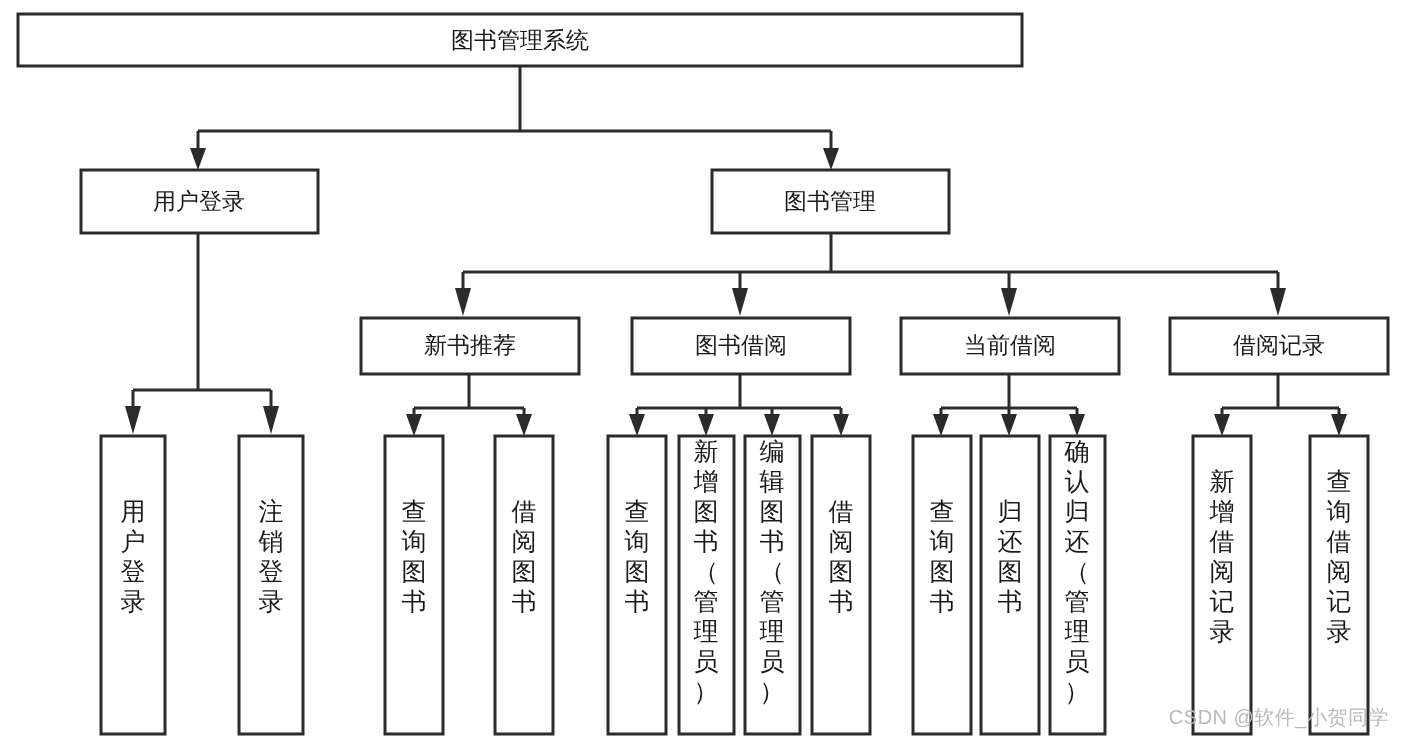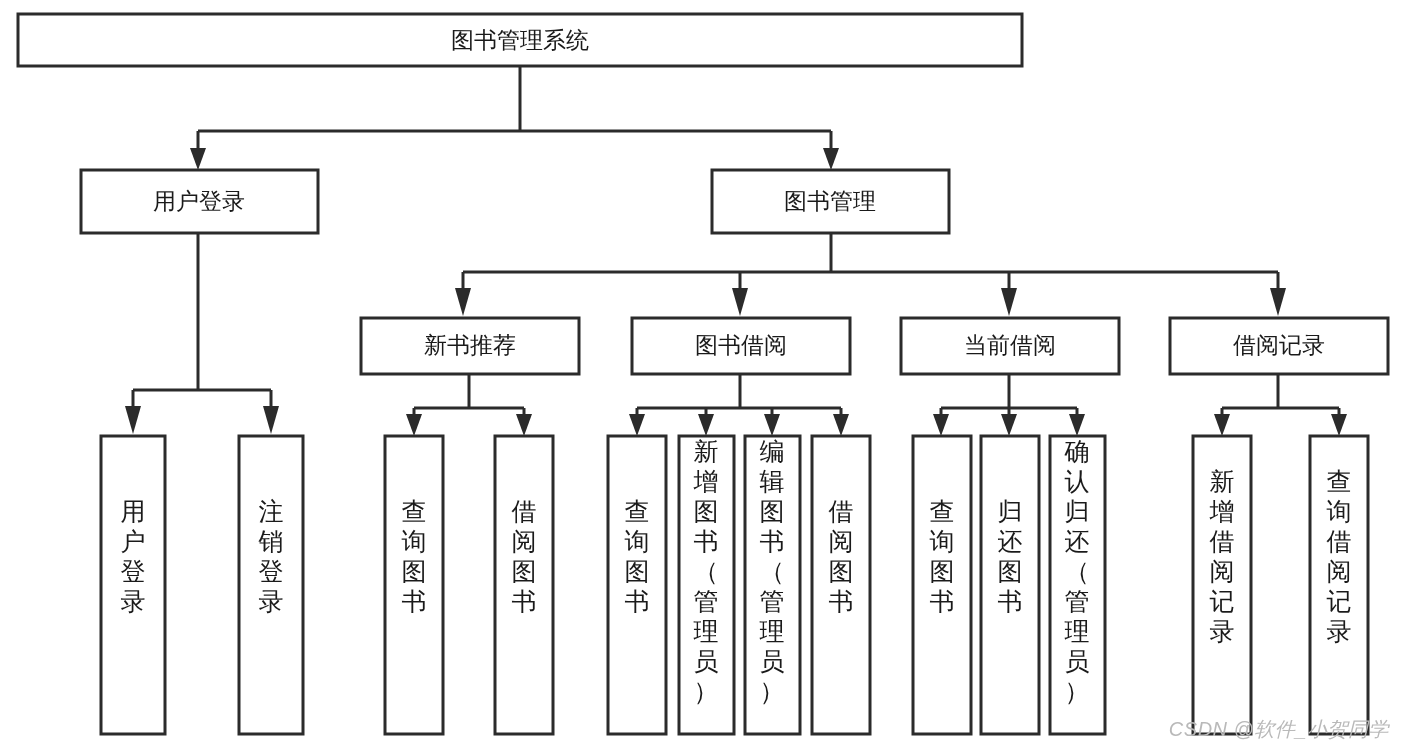--- a/index.html
+++ b/index.html
@@ -48,28 +48,27 @@
   }
   .node-label-v {
     font-family: "Liberation Sans", "DejaVu Sans", sans-serif;
     font-size: 25px;
     fill: #1a1a1a;
     text-anchor: middle;
   }
   .watermark {
     position: absolute;
     right: 16px;
-    bottom: 4px;
+    bottom: 16px;
     font-family: "Liberation Sans", "DejaVu Sans", sans-serif;
     font-size: 20px;
     color: #b9b9b9;
     letter-spacing: 0.5px;
     white-space: nowrap;
     pointer-events: none;
-    font-style: italic;
   }
 </style>
 </head>
 <body>
 
 <div id="diagram-root">
 
   <svg class="diagram-canvas" viewBox="0 0 1405 747" xmlns="http://www.w3.org/2000/svg">
 
     <defs>

